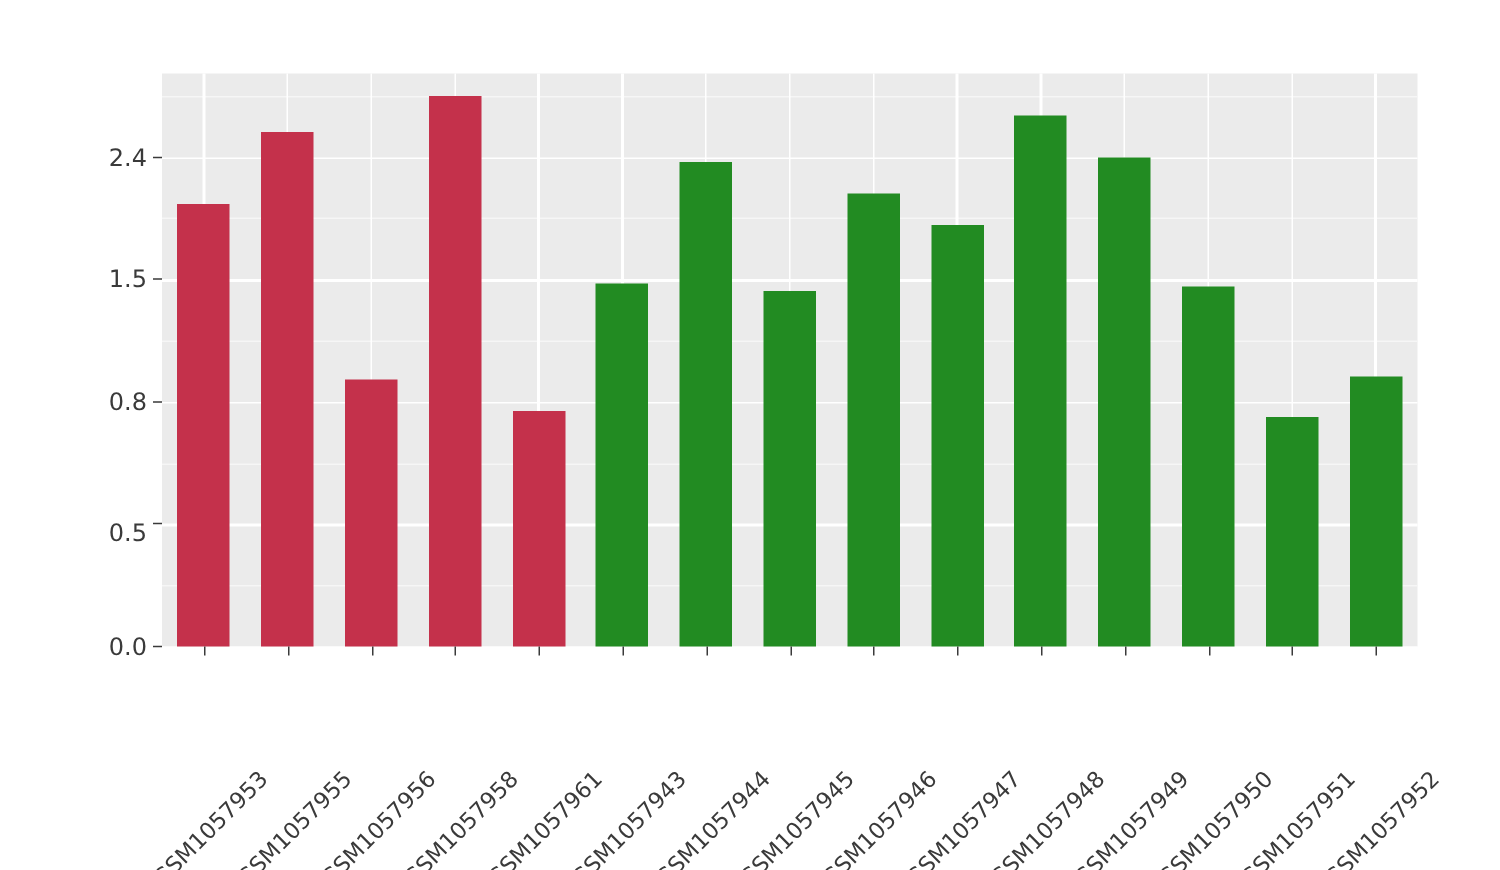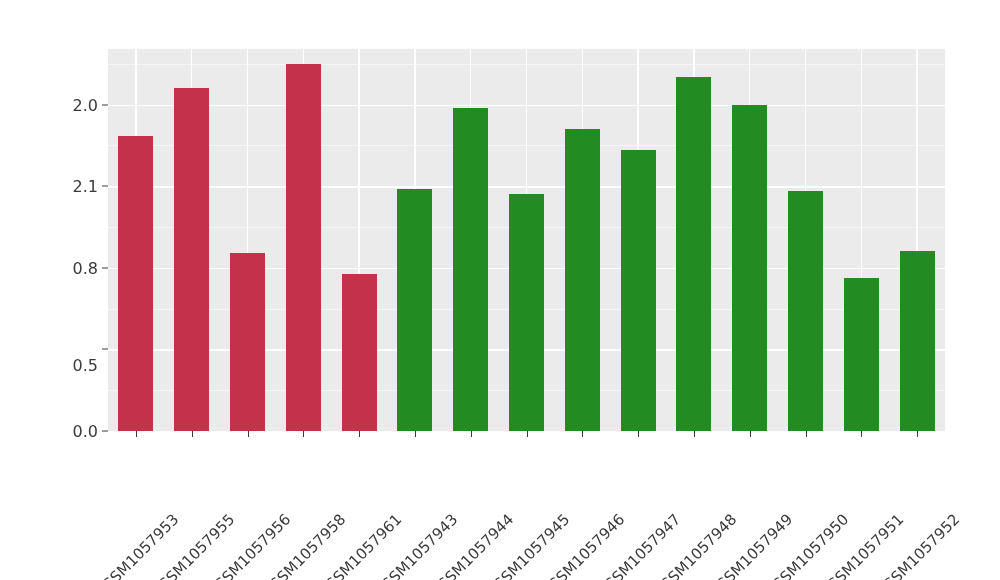--- a/index.html
+++ b/index.html
@@ -119,27 +119,27 @@
   }
 </style>
 </head>
 <body>
 
 <div id="chart-root">
 
   <div id="y-ticks">
       <div class="y-tick" style="top: 431px;">0.0</div>
       <div class="y-tick-mark" style="top: 431px;"></div>
-      <div class="y-tick" style="top: 365px; margin-left: 16px;">0.5</div>
+      <div class="y-tick" style="top: 355px; margin-left: 16px;">0.5</div>
       <div class="y-tick-mark" style="top: 349.376px;"></div>
       <div class="y-tick" style="top: 267.752px;">0.8</div>
       <div class="y-tick-mark" style="top: 267.752px;"></div>
-      <div class="y-tick" style="top: 186.128px;">2.1</div>
+      <div class="y-tick" style="top: 186.128px;">1.5</div>
       <div class="y-tick-mark" style="top: 186.128px;"></div>
-      <div class="y-tick" style="top: 104.504px;">2.0</div>
+      <div class="y-tick" style="top: 104.504px;">2.4</div>
       <div class="y-tick-mark" style="top: 104.504px;"></div>
     </div>
 
   <div id="panel">
       <div class="grid-minor" style="top: 341.188px;"></div>
       <div class="grid-minor" style="top: 259.564px;"></div>
       <div class="grid-minor" style="top: 177.94px;"></div>
       <div class="grid-minor" style="top: 96.3162px;"></div>
       <div class="grid-minor" style="top: 14.6923px;"></div>
       <div class="grid-major" style="top: 382px;"></div>

